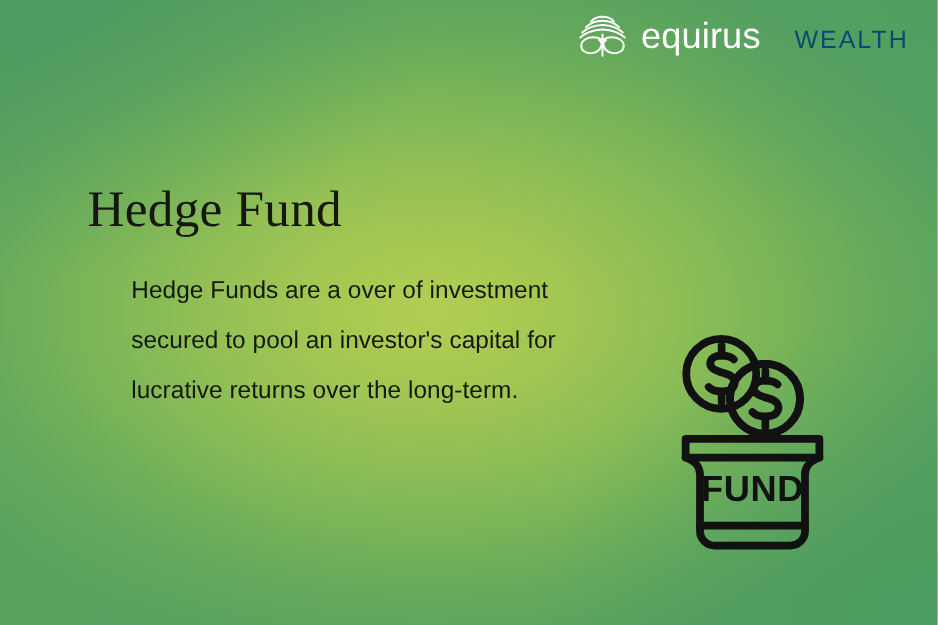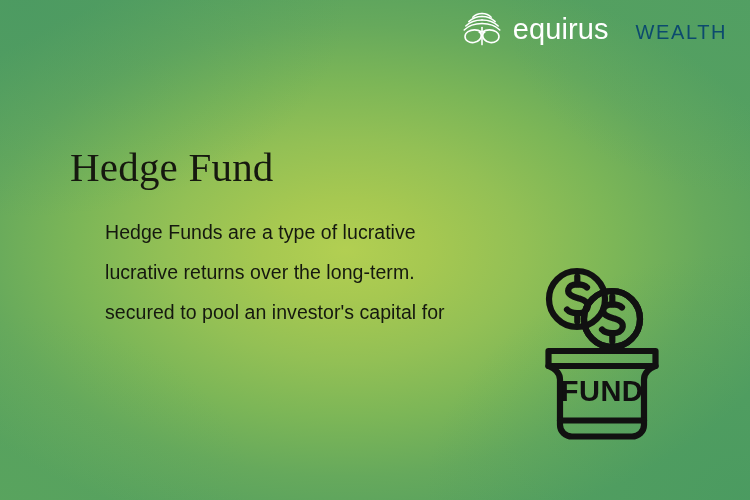--- a/index.html
+++ b/index.html
@@ -144,23 +144,23 @@
     </span>
     <span id="brand-text">
       <span class="brand-word">equirus</span>
       <span class="brand-sub">WEALTH</span>
     </span>
   </div>
 
   <h1 id="headline">Hedge Fund</h1>
 
   <div id="body-copy">
-    <div class="copy-line">Hedge Funds are a type of lucrative</div>
+    <div class="copy-line">Hedge Funds are a over of investment</div>
+    <div class="copy-line">secured to pool an investor's capital for</div>
     <div class="copy-line">lucrative returns over the long-term.</div>
-    <div class="copy-line">secured to pool an investor's capital for</div>
   </div>
 
   <div id="illustration">
     <svg viewBox="0 0 132 182" xmlns="http://www.w3.org/2000/svg" aria-hidden="true">
       <g fill="none" stroke="#111111" stroke-width="6.2" stroke-linecap="round" stroke-linejoin="round">
 
         <g>
           <circle cx="41" cy="37" r="28"></circle>
           <path d="M51 25.5 C47.5 21.8 34.5 20.4 32.4 27.2 C30.6 33.2 38.6 35.2 43.5 36.6
                    C49 38.2 53.5 41.0 51.2 46.6 C48.8 52.6 35.0 52.4 31.0 47.6"></path>

